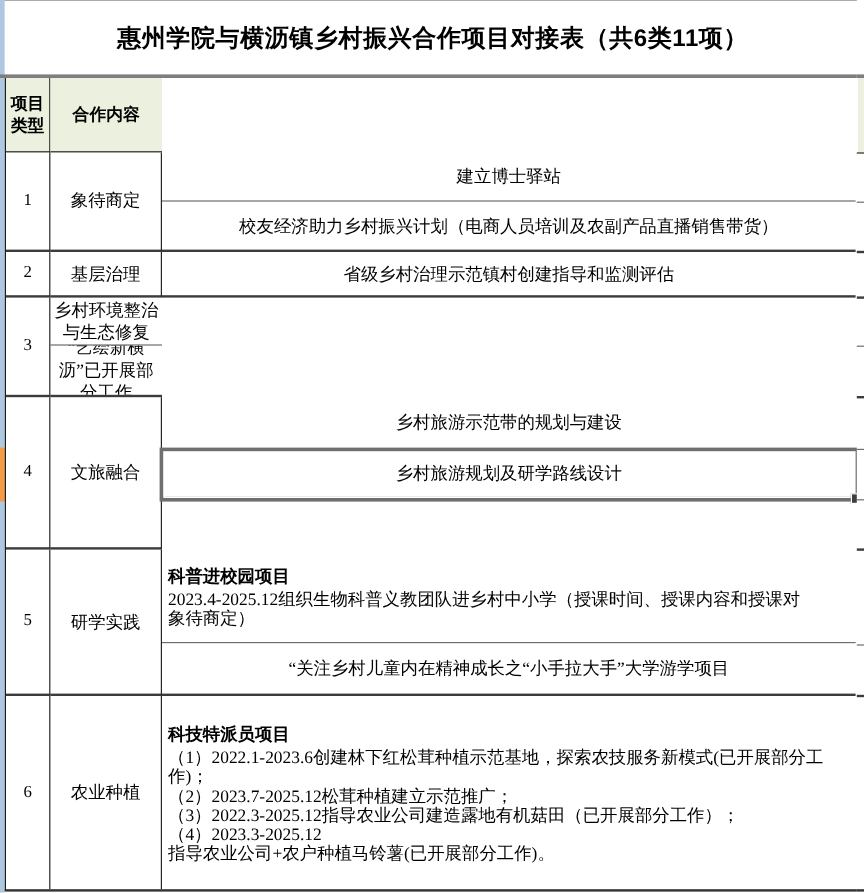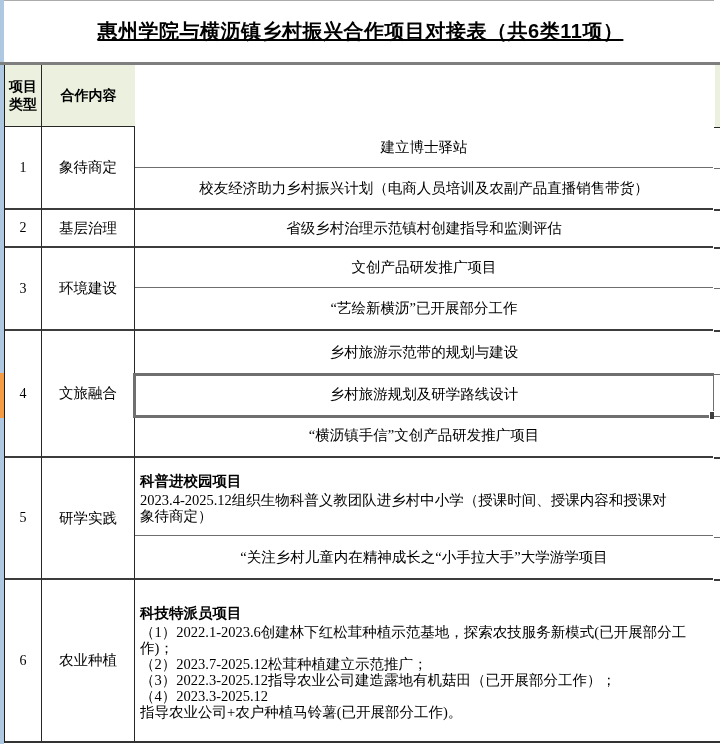--- a/index.html
+++ b/index.html
@@ -8,21 +8,21 @@
 
   
   .left-strip{position:absolute;left:0;top:0;width:4px;height:744px;background:#afc8e1;}
   .left-strip .active{position:absolute;left:0;top:373px;width:4px;height:45px;background:#f59a45;}
 
   
   .topline{position:absolute;left:0;top:0;width:720px;height:1px;background:#ababab;}
 
   
   .title-area{position:absolute;left:4px;top:1px;width:713px;height:61px;background:#fff;
-    display:flex;align-items:center;justify-content:center;text-decoration:underline;}
+    display:flex;align-items:center;justify-content:center;}
   .title-area .title{font-family:"Liberation Sans","DejaVu Sans",sans-serif;font-weight:bold;font-size:20px;letter-spacing:.5px;}
   .title-colline{position:absolute;left:717px;top:1px;width:1px;height:61px;background:#c3cfdd;}
 
   
   .header-topline{position:absolute;left:0;top:62px;width:720px;height:3px;background:#7e7e7e;}
 
   
   .tbl{position:absolute;left:4px;top:65px;width:710px;
     display:grid;
     grid-template-columns:37px 93px 578px;
@@ -80,29 +80,27 @@
     <div class="cell grp numcell" style="grid-row:2/span 2">1</div>
     <div class="cell grp" style="grid-row:2/span 2">象待商定</div>
     <div class="cell sub last-col" style="grid-row:2">建立博士驿站</div>
     <div class="cell grp last-col" style="grid-row:3">校友经济助力乡村振兴计划（电商人员培训及农副产品直播销售带货）</div>
 
     <div class="cell grp numcell" style="grid-row:4">2</div>
     <div class="cell grp" style="grid-row:4">基层治理</div>
     <div class="cell grp last-col" style="grid-row:4">省级乡村治理示范镇村创建指导和监测评估</div>
 
     <div class="cell grp numcell" style="grid-row:5/span 2">3</div>
-    <div class="cell grp" style="grid-row:5/span 2">环境建设</div>
-    <div class="cell sub last-col" style="grid-row:5">文创产品研发推广项目</div>
+    <div class="cell sub last-col" style="grid-row:5">乡村环境整治与生态修复</div>
     <div class="cell grp last-col" style="grid-row:6">“艺绘新横沥”已开展部分工作</div>
 
     <div class="cell grp numcell" style="grid-row:7/span 3">4</div>
     <div class="cell grp" style="grid-row:7/span 3">文旅融合</div>
     <div class="cell sub last-col" style="grid-row:7">乡村旅游示范带的规划与建设</div>
     <div class="cell sub last-col" style="grid-row:8">乡村旅游规划及研学路线设计</div>
-    <div class="cell grp last-col" style="grid-row:9">“横沥镇手信”文创产品研发推广项目</div>
 
     <div class="cell grp numcell" style="grid-row:10/span 2">5</div>
     <div class="cell grp" style="grid-row:10/span 2">研学实践</div>
     <div class="cell sub last-col leftal" style="grid-row:10">
       <div class="para-head">科普进校园项目</div>
       <div class="para-body pre">2023.4-2025.12组织生物科普义教团队进乡村中小学（授课时间、授课内容和授课对
 象待商定）</div>
     </div>
     <div class="cell grp last-col" style="grid-row:11">“关注乡村儿童内在精神成长之“小手拉大手”大学游学项目</div>
 

